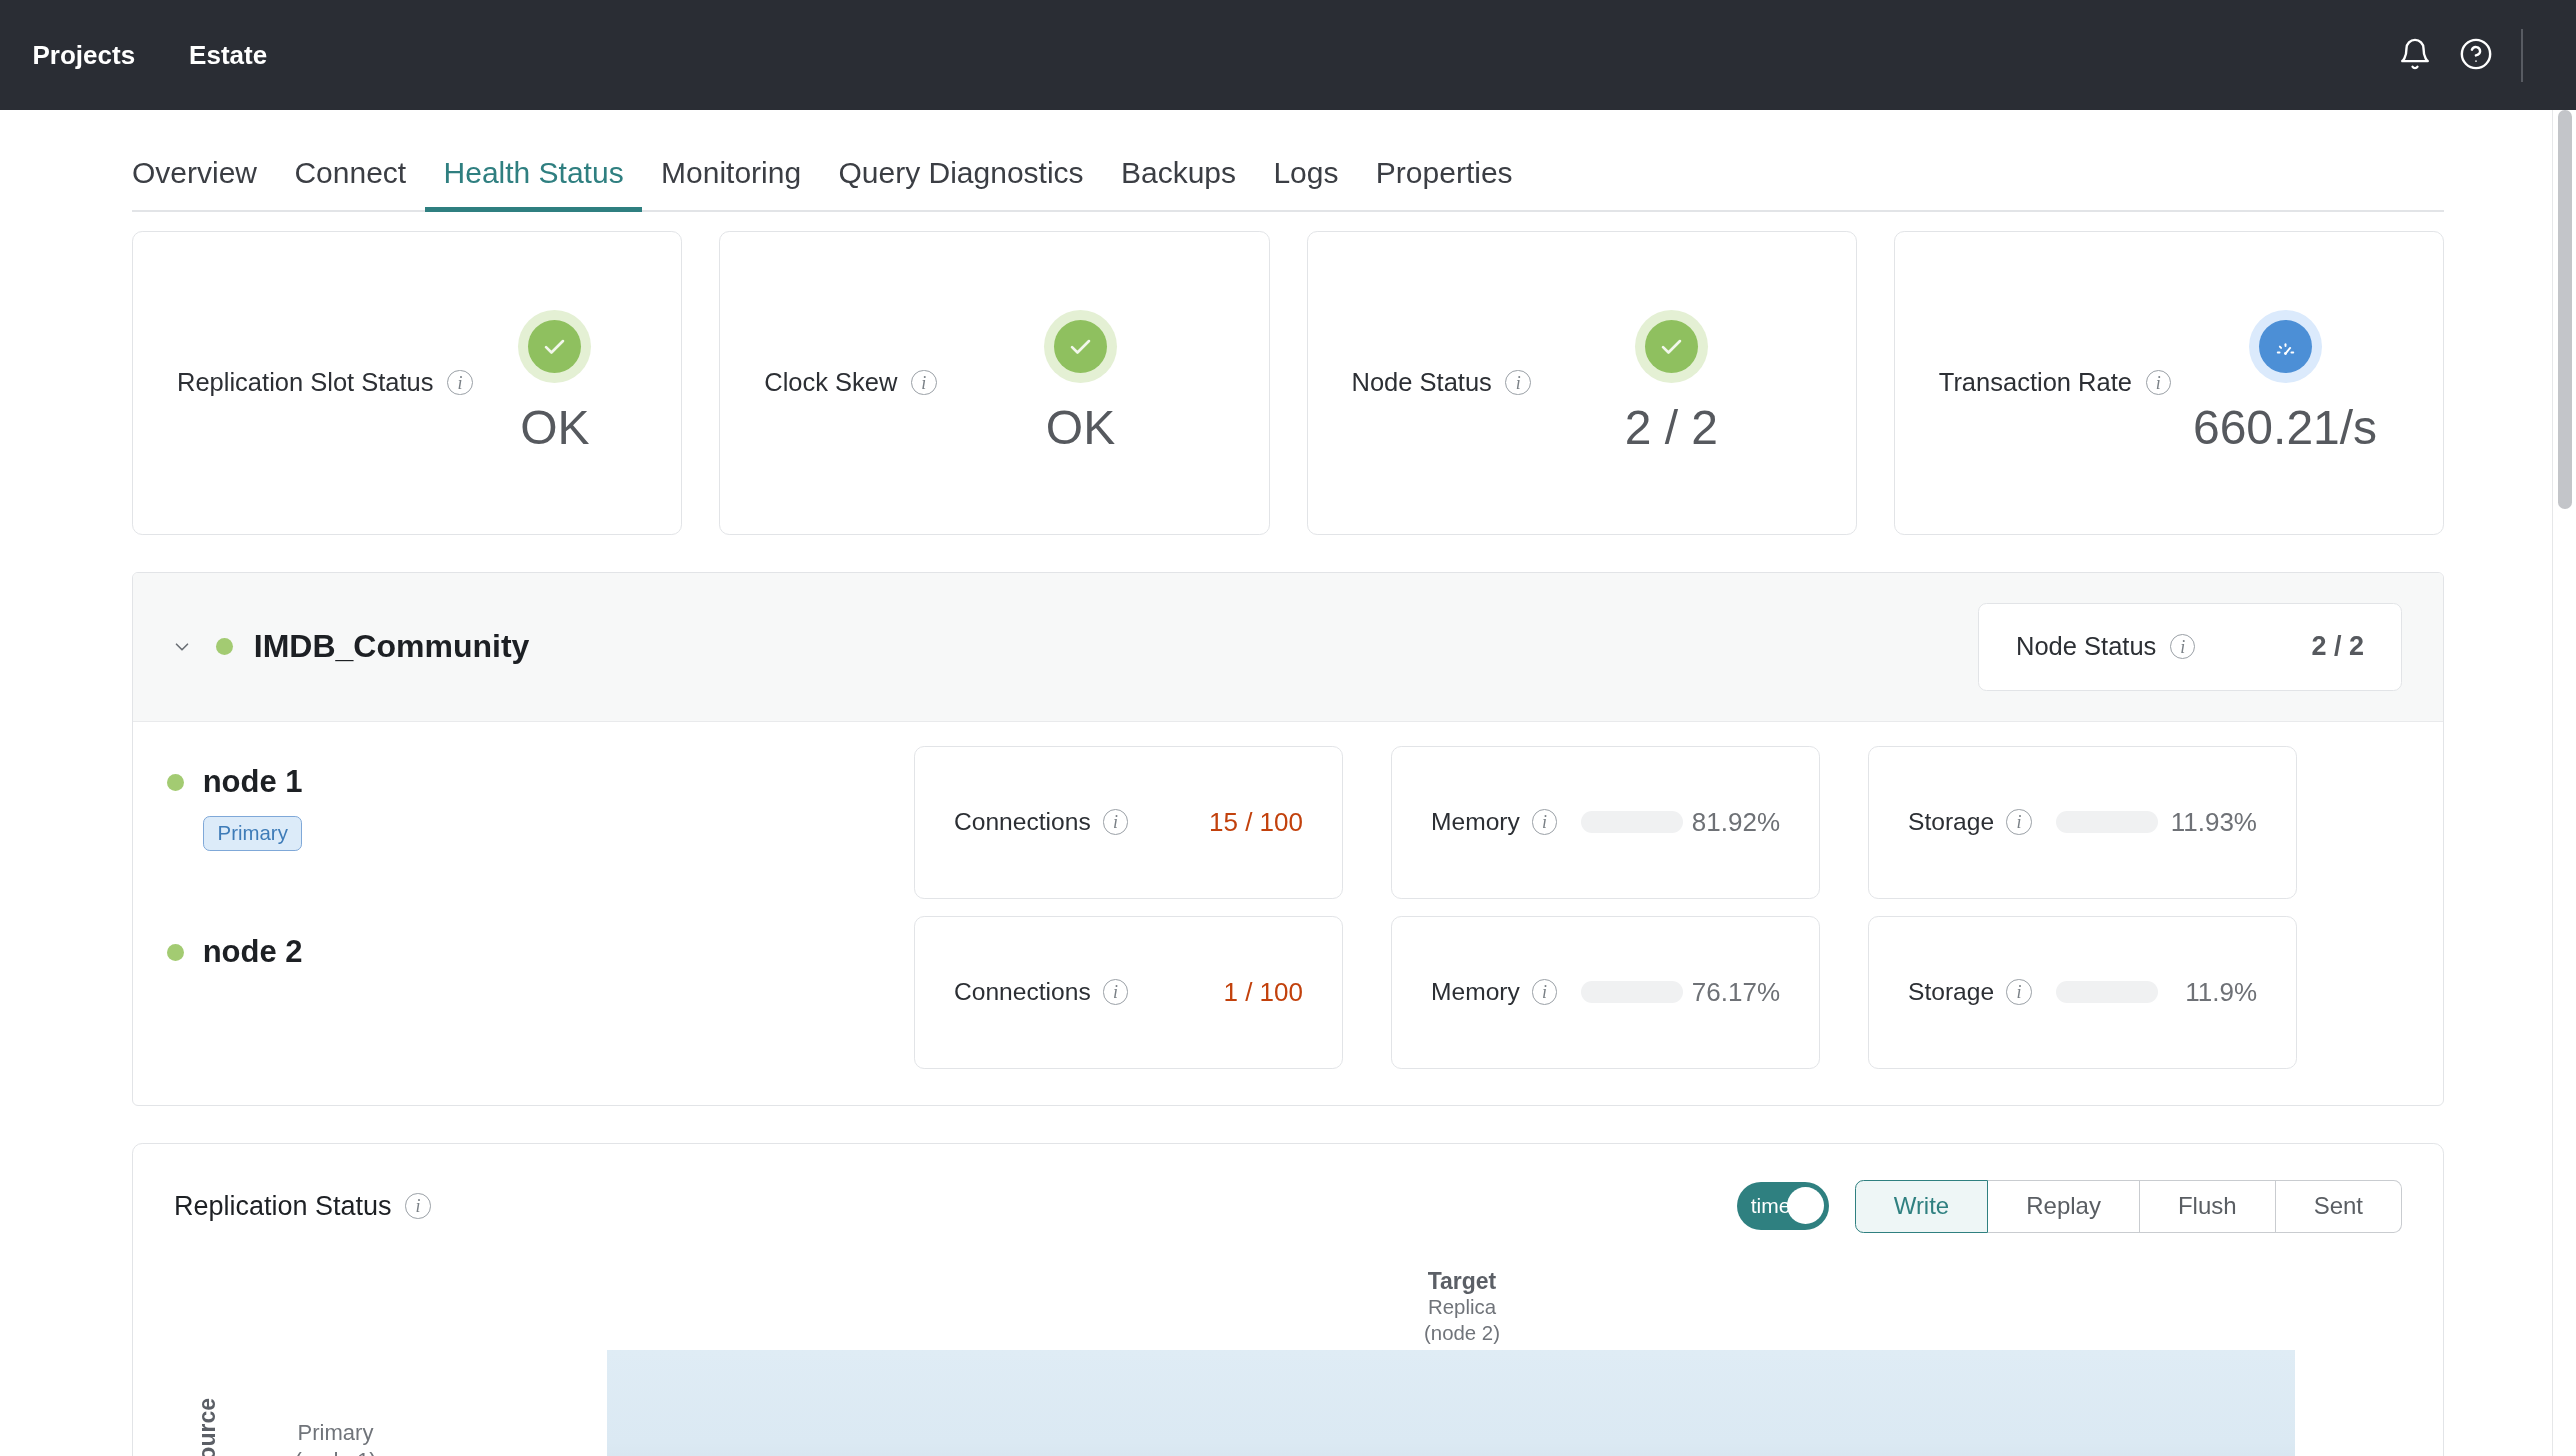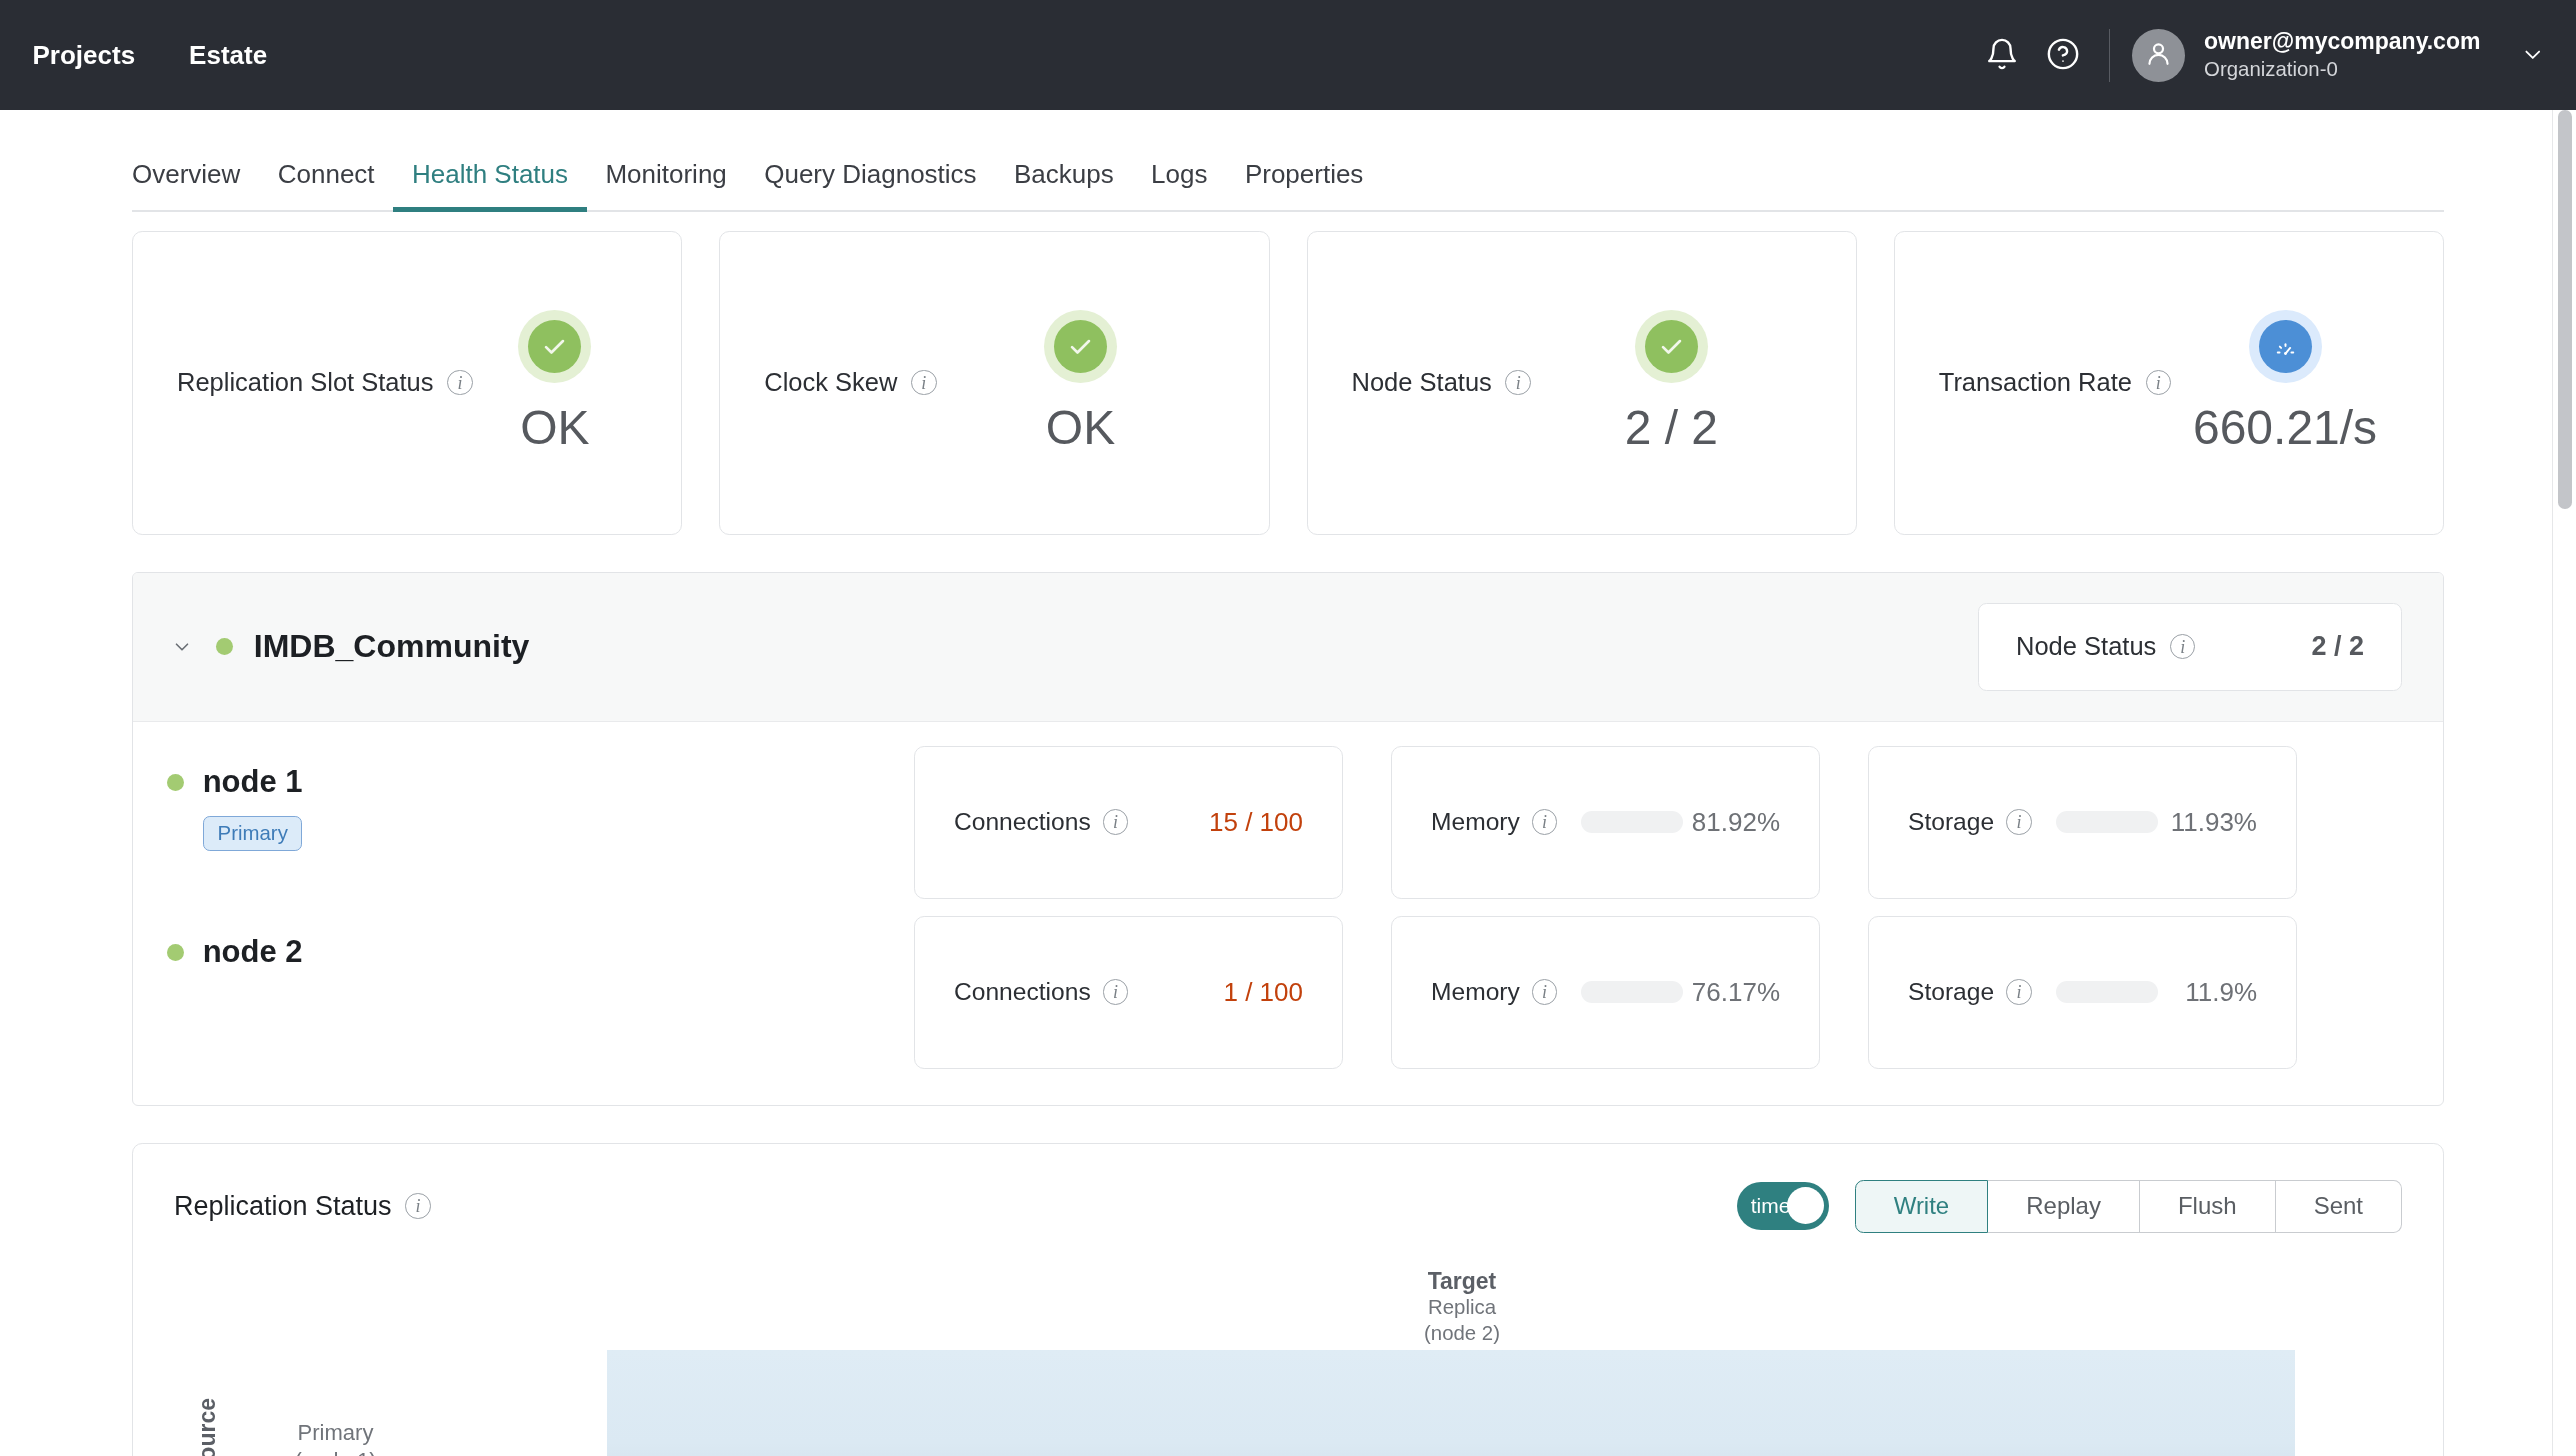--- a/index.html
+++ b/index.html
@@ -46,21 +46,21 @@
   .tabbar {
     height: 102px; background: #ffffff;
     display: flex; align-items: flex-end;
     padding: 0 132px; position: relative;
   }
   .tabbar::after {
     content: ""; position: absolute; left: 132px; right: 132px; bottom: 0;
     height: 1.7px; background: #e2e4e7;
   }
   .tab {
-    font-size: 26px; color: #3b3e44; padding: 0 18.7px 22px 18.7px;
+    font-size: 30px; color: #3b3e44; padding: 0 18.7px 22px 18.7px;
     cursor: pointer; white-space: nowrap; position: relative; z-index: 2;
   }
   .tab:first-child { padding-left: 0; }
   .tab.active { color: #2f7f80; }
   .tab.active::after {
     content: ""; position: absolute; left: 0; right: 0; bottom: 0;
     height: 5.1px; background: #2f7f80;
   }
 
   
@@ -243,39 +243,20 @@
         <svg width="34" height="34" viewBox="0 0 24 24" fill="none" stroke="#ffffff" stroke-width="1.7" stroke-linecap="round" stroke-linejoin="round">
           <circle cx="12" cy="12" r="10"></circle>
           <path d="M9.1 9a3 3 0 015.8 1c0 2-3 3-3 3"></path>
           <circle cx="12" cy="17" r="0.6" fill="#ffffff" stroke="none"></circle>
         </svg>
       </span>
     </div>
 
     <div class="topbar-divider"></div>
 
-    <div class="user-block">
-      <div class="avatar">
-        <span>
-          <svg width="31" height="31" viewBox="0 0 24 24" fill="none" stroke="#ffffff" stroke-width="1.7" stroke-linecap="round" stroke-linejoin="round">
-            <circle cx="12" cy="8.4" r="3.5"></circle>
-            <path d="M5 20a7 7 0 0114 0"></path>
-          </svg>
-        </span>
-      </div>
-      <div class="user-text">
-        <div class="user-email">owner@mycompany.com</div>
-        <div class="user-org">Organization-0</div>
-      </div>
-      <div class="caret-down">
-        <svg width="25.5" height="25.5" viewBox="0 0 24 24" fill="none" stroke="#ffffff" stroke-width="1.7" stroke-linecap="round" stroke-linejoin="round">
-            <path d="M6 9l6 6 6-6"></path>
-          </svg>
-      </div>
-    </div>
   </div>
 </div>
 
 <div class="tabbar">
   <div class="tab">Overview</div>
   <div class="tab">Connect</div>
   <div class="tab active">Health Status</div>
   <div class="tab">Monitoring</div>
   <div class="tab">Query Diagnostics</div>
   <div class="tab">Backups</div>

